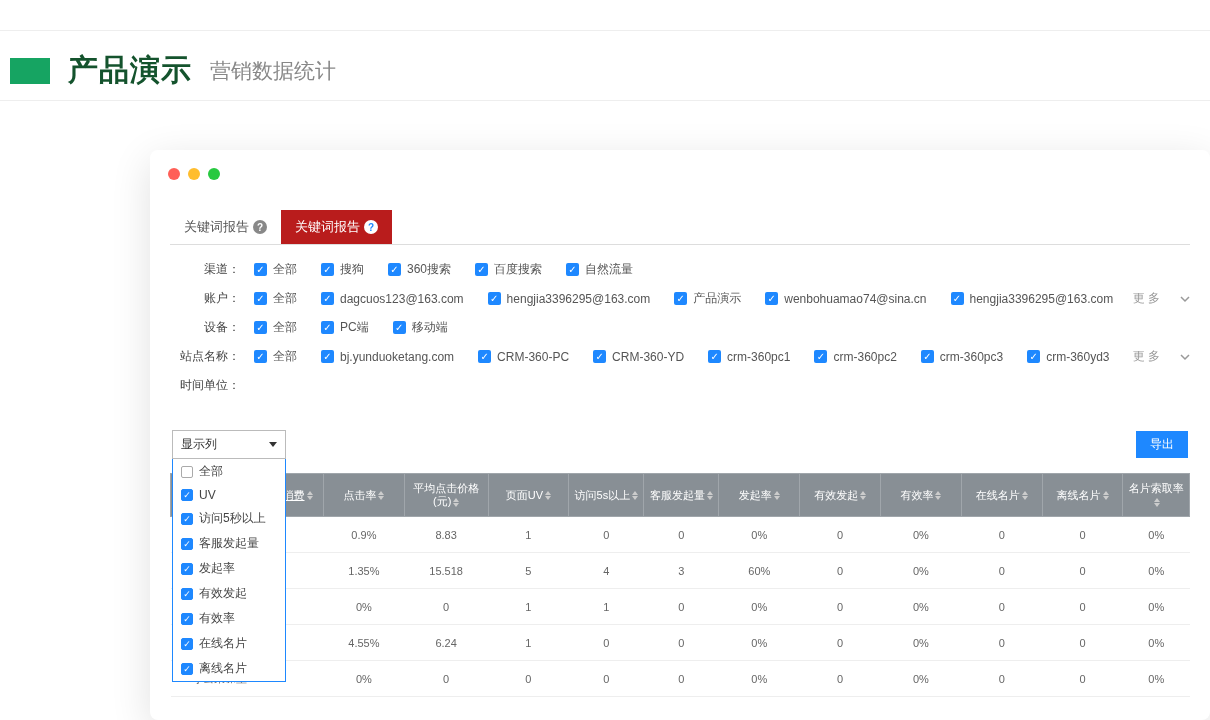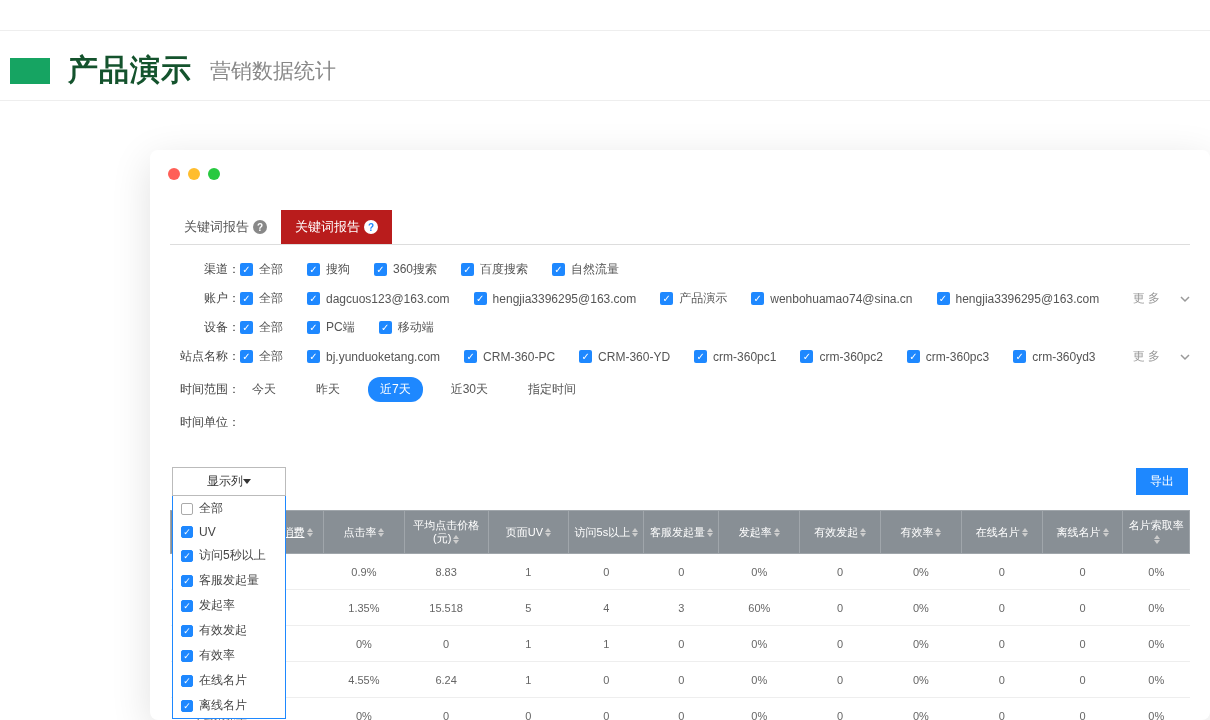--- a/index.html
+++ b/index.html
@@ -23,34 +23,34 @@
   .content { padding: 10px 20px 0 20px; }
 
   .tabs { display: flex; border-bottom: 1px solid #ddd; }
   .tab { padding: 8px 14px; font-size: 13px; color: #555; cursor: pointer; display: flex; align-items: center; gap: 4px; }
   .tab.active { background: #b91c1c; color: #fff; }
   .help { display:inline-flex; width:14px; height:14px; border-radius:50%; background:#888; color:#fff; align-items:center; justify-content:center; font-size:10px; font-weight:bold; }
   .tab.active .help { background:#fff; color:#1e88ff; }
 
   .filters { margin-top: 10px; }
   .frow { display: flex; align-items: center; padding: 6px 0; font-size: 12px; color: #555; position:relative; }
-  .frow .label { width: 70px; text-align: right; color:#444; }
+  .frow .label { width: 70px; text-align: right; margin-right: 14px; color:#444; }
   .ck { display: flex; align-items: center; margin-right: 24px; cursor: pointer; color:#555; white-space:nowrap; }
   .ck .box { width: 13px; height: 13px; border-radius: 2px; background: #1e88ff; margin-right: 6px; display:inline-flex; align-items:center; justify-content:center; }
   .ck .box::after { content:"✓"; color:#fff; font-size:10px; line-height:1; }
   .more { position:absolute; right:0; color:#999; cursor:pointer; display:flex; align-items:center; gap:20px; }
   .more svg { width:10px; height:10px; }
 
   .pill-group { display:flex; align-items:center; }
   .pill { padding: 4px 12px; border-radius: 12px; cursor:pointer; color:#555; margin-right:16px; }
   .pill.active { background:#1e88ff; color:#fff; }
 
   .databar { margin-top:30px; display:flex; align-items:center; justify-content:space-between; padding: 0 2px 10px 2px; }
   .select { position:relative; width:114px; }
-  .select-btn { width:100%; border:1px solid #bbb; padding:5px 8px; font-size:12px; cursor:pointer; display:flex; justify-content:center; align-items:center; background:#fff; }
+  .select-btn { width:100%; border:1px solid #bbb; padding:5px 8px; font-size:12px; cursor:pointer; display:flex; justify-content:space-between; align-items:center; background:#fff; }
   .select-btn .caret { border-left:4px solid transparent; border-right:4px solid transparent; border-top:5px solid #333; }
   .dropdown { position:absolute; top:100%; left:0; width:100%; border:1px solid #1e88ff; border-top:none; background:#fff; z-index:10; }
   .dd-item { display:flex; align-items:center; padding:4px 8px; font-size:12px; cursor:pointer; color:#444; }
   .dd-item .dck { width:12px; height:12px; border:1px solid #aaa; border-radius:2px; margin-right:6px; display:inline-flex; align-items:center; justify-content:center; }
   .dd-item .dck.on { background:#1e88ff; border-color:#1e88ff; }
   .dd-item .dck.on::after { content:"✓"; color:#fff; font-size:9px; }
   .export { padding:5px 14px; background:#1e88ff; color:#fff; border:none; cursor:pointer; font-size:12px; }
 
   .tbl-wrap { margin-top:4px; overflow:hidden; }
   table { border-collapse:collapse; width:100%; table-layout:fixed; font-size:11px; }
@@ -204,30 +204,20 @@
               <span>crm-360yd3</span>
             </span>
           <span class="more">
               <span>更 多</span>
               <svg viewBox="0 0 10 10">
                 <path d="M1 3 L5 7 L9 3" fill="none" stroke="#999" stroke-width="1.5"></path>
               </svg>
             </span>
         </div>
 
-        <div class="frow">
-          <span class="label">时间范围：</span>
-          <div class="pill-group">
-            <span class="pill">今天</span>
-            <span class="pill">昨天</span>
-            <span class="pill active">近7天</span>
-            <span class="pill">近30天</span>
-            <span class="pill">指定时间</span>
-          </div>
-        </div>
 
         <div class="frow">
           <span class="label">时间单位：</span>
         </div>
 
       </div>
 
       <div class="databar">
         <div class="select">
           <div class="select-btn">

